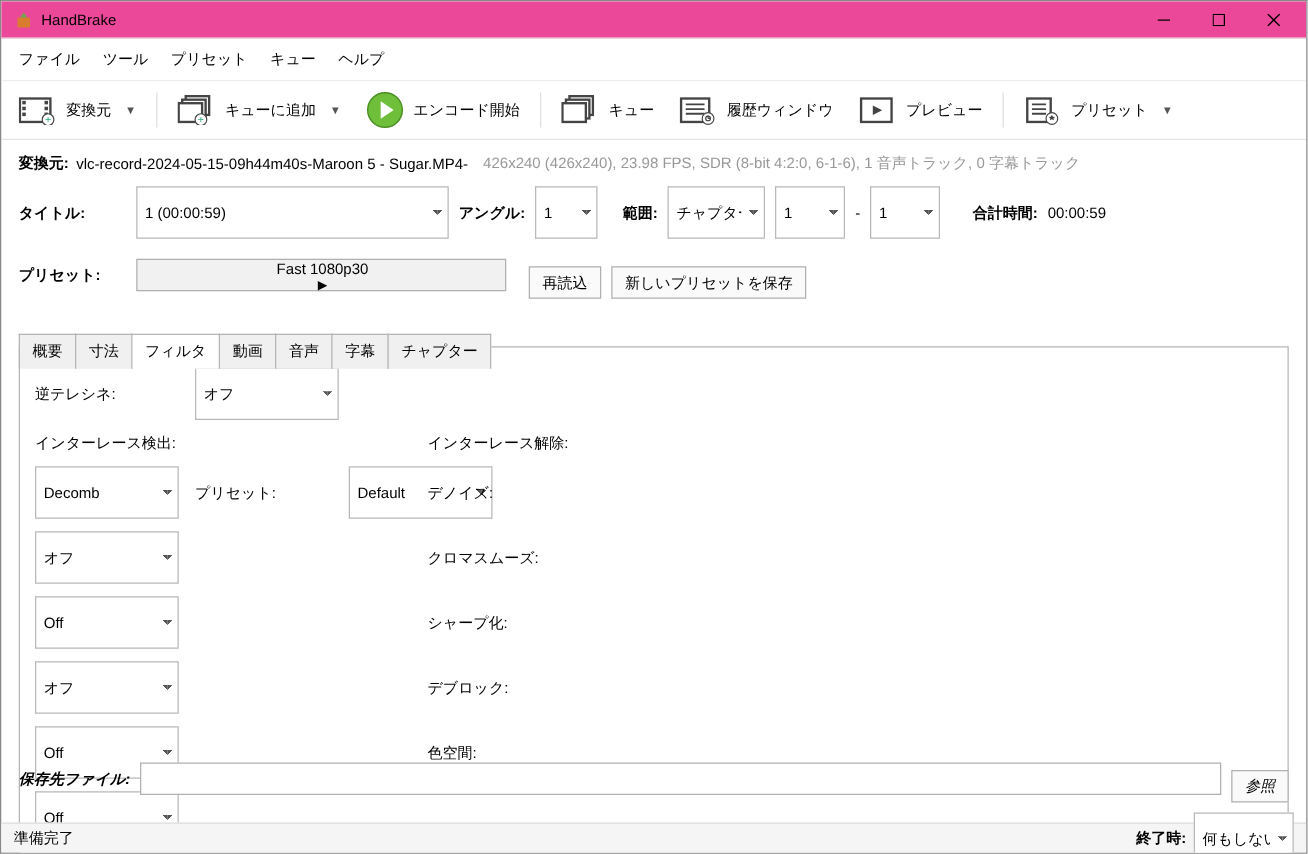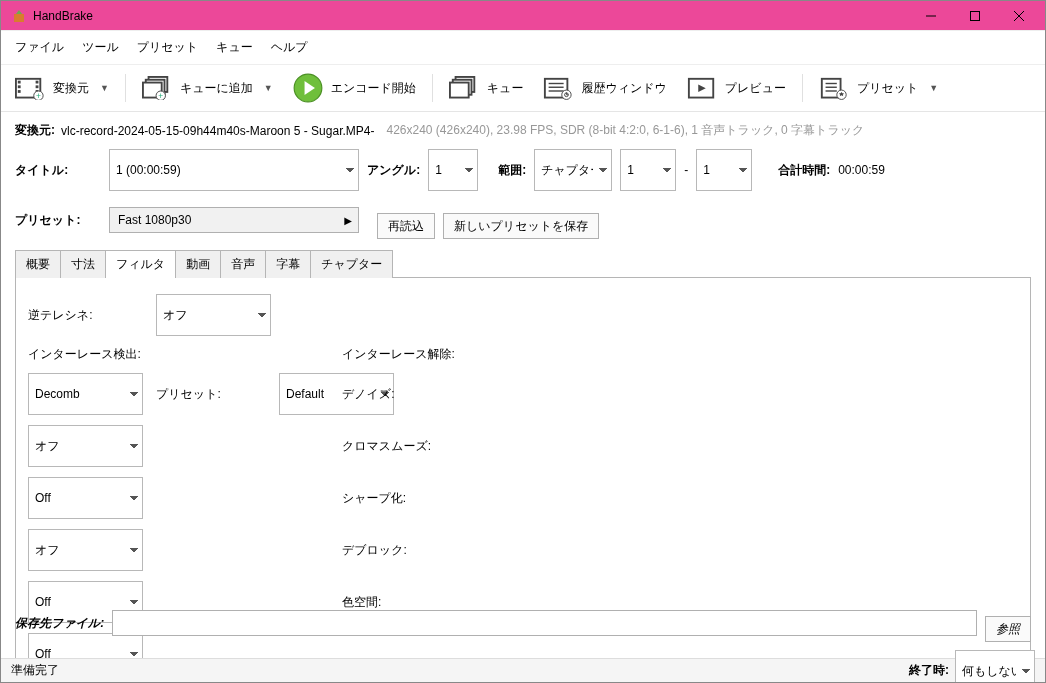--- a/index.html
+++ b/index.html
@@ -23,28 +23,28 @@
 .tool-btn .caret{font-size:9px;color:#555;margin-left:3px;}
 .tool-sep{width:1px;height:28px;background:#e0e0e0;margin:0 4px;}
 
 
 .content { flex:1; padding:10px 14px; display:flex; flex-direction:column; gap:10px; min-height:0;}
 .label-b{font-weight:bold;font-size:12px;}
 .row{display:flex;align-items:center;gap:8px;}
 .info-dim{color:#989898;font-size:12px;}
 select,.select-like{font:inherit;height:42px;border:1px solid #b8b8b8;background:#fff;padding:2px 18px 2px 6px;appearance:none; background-image: linear-gradient(45deg,transparent 48%,#555 48%),linear-gradient(-45deg,transparent 48%,#555 48%); background-repeat:no-repeat; background-position: right 8px center, right 4px center; background-size:4px 4px,4px 4px;}
 .btn{font:inherit;height:26px;border:1px solid #b0b0b0;background:#fafafa;padding:2px 10px;cursor:pointer;margin-top:12px;}
-.preset-select{width:250px;height:26px;border:1px solid #b0b0b0;background:#f1f1f1;display:flex;align-items:center;justify-content:space-between;padding:0 6px 0 8px;cursor:pointer;}
+.preset-select{width:296px;height:26px;border:1px solid #b0b0b0;background:#f1f1f1;display:flex;align-items:center;justify-content:space-between;padding:0 6px 0 8px;cursor:pointer;flex-direction:column;}
 .preset-select .tri{font-size:10px;}
 input[type=text]{font:inherit;height:26px;border:1px solid #b0b0b0;padding:2px 6px;background:#fff;}
 
 
 .tabs-wrap{flex:1;display:flex;flex-direction:column; min-height:0;}
 .tab-strip{display:flex;gap:0;}
-.tab{border:1px solid #b5b5b5;border-bottom:none;padding:5px 10px;background:#f0f0f0;cursor:pointer;position:relative;top:1px;font-size:12px;}
+.tab{border:1px solid #b5b5b5;border-bottom:none;padding:5px 10px;background:#f0f0f0;cursor:pointer;position:relative;top:18px;font-size:12px;}
 .tab.active{background:#fff;z-index:2;}
 .tab+ .tab{margin-left:-1px;}
 .tab-panel{border:1px solid #b5b5b5;background:#fff;flex:1;padding:16px 12px;}
 
 .filters-grid{display:grid;grid-template-columns:120px 115px 55px 115px;gap:10px 8px;align-items:center;}
 .filters-grid .sel{width:115px;}
 .filters-grid .lbl{font-size:12px;}
 
 .chk{display:flex;align-items:center;gap:8px;}
 .chk input{width:16px;height:16px;}

